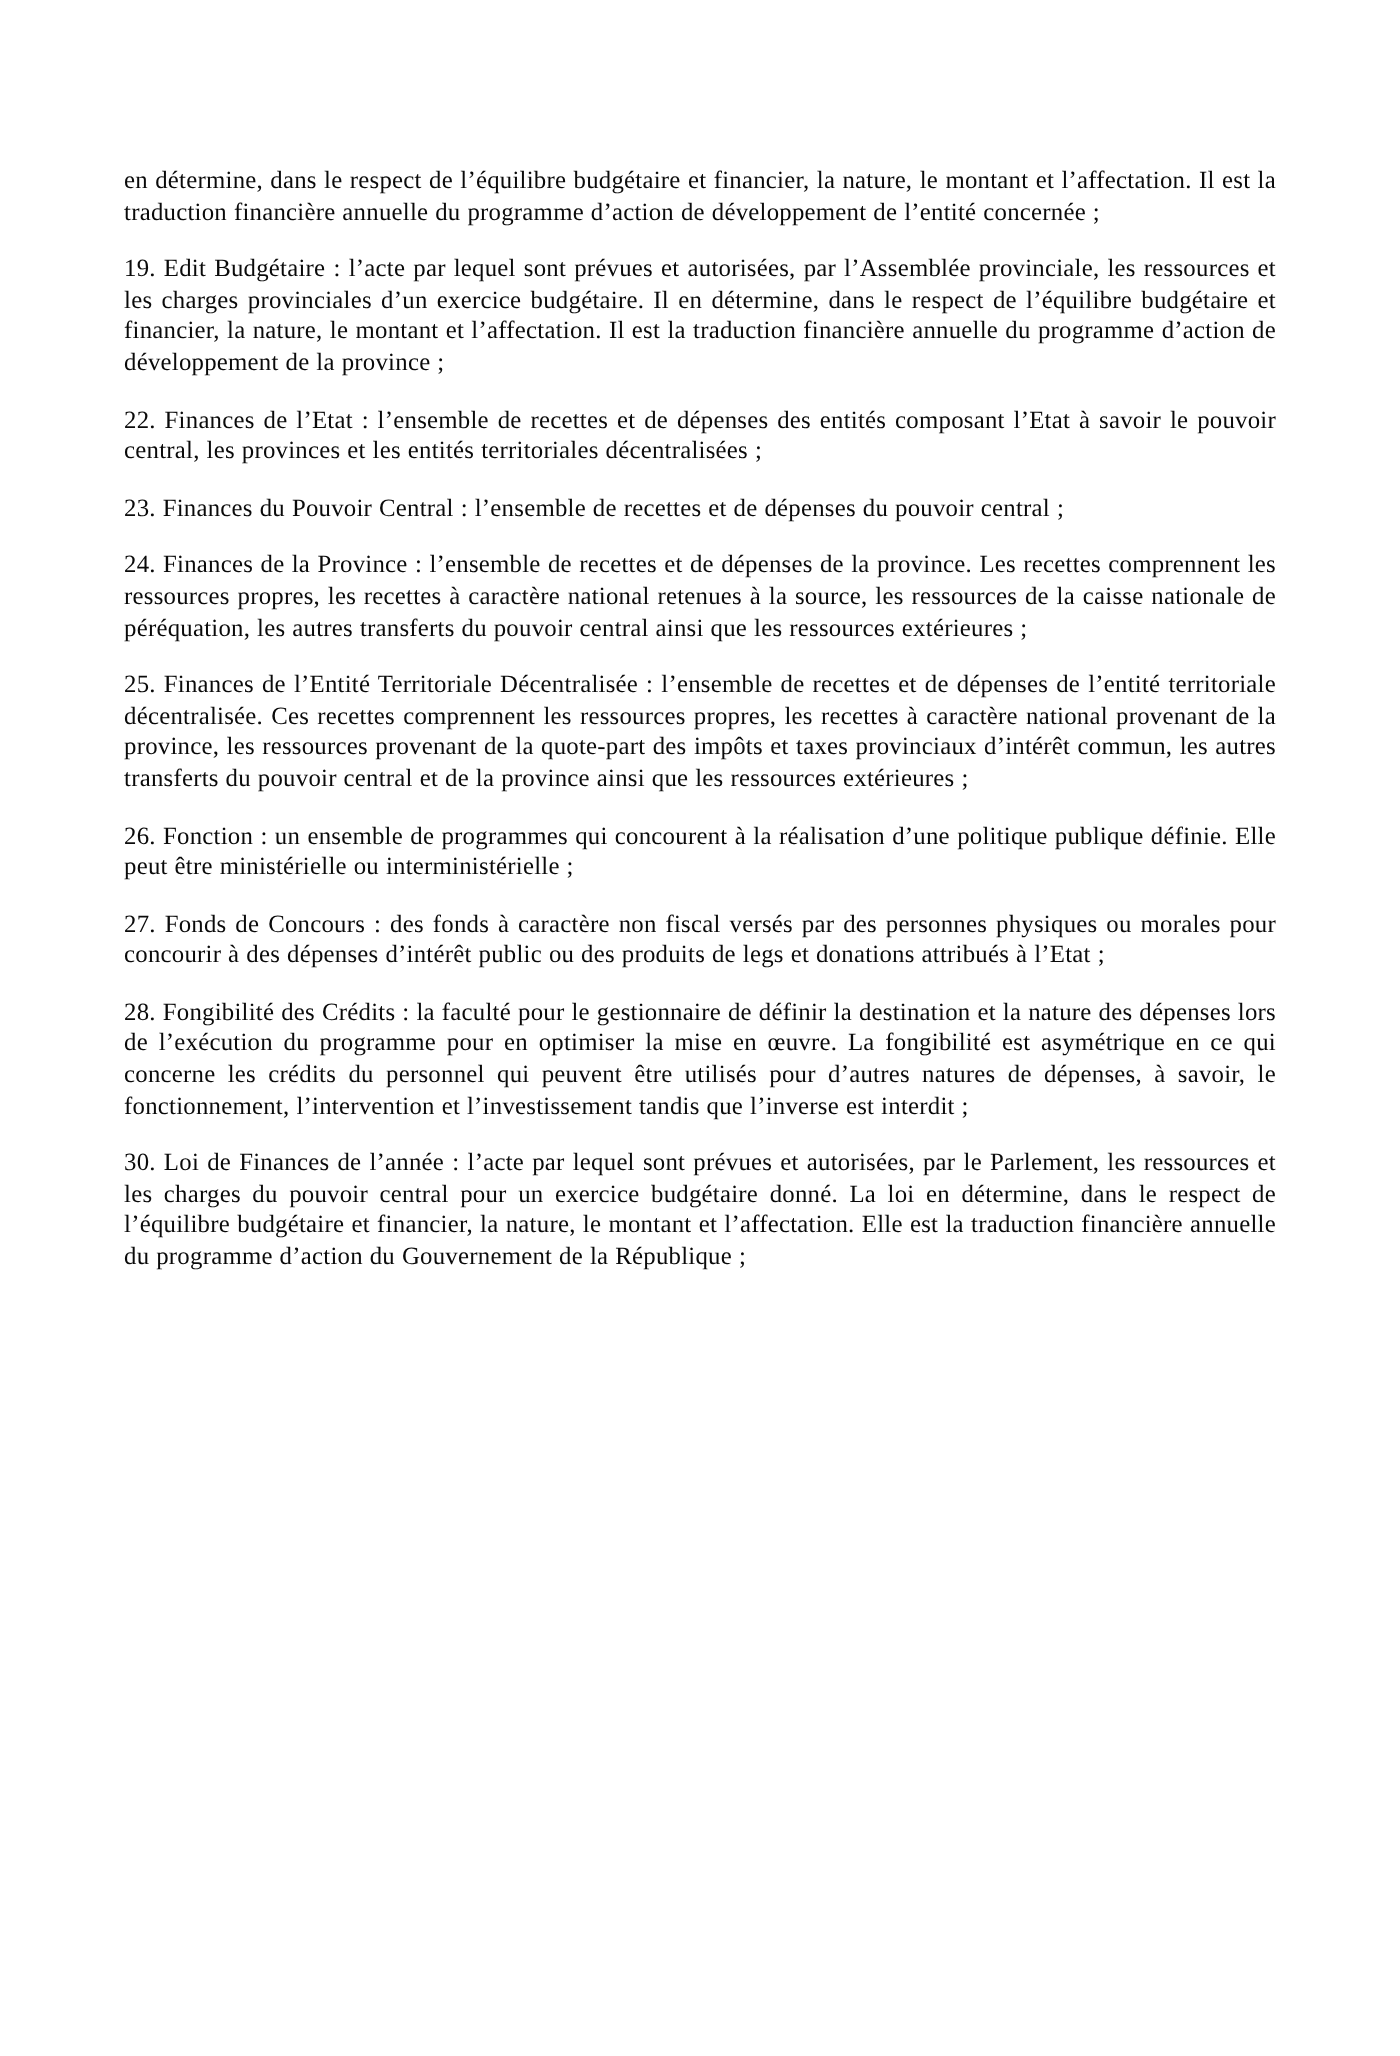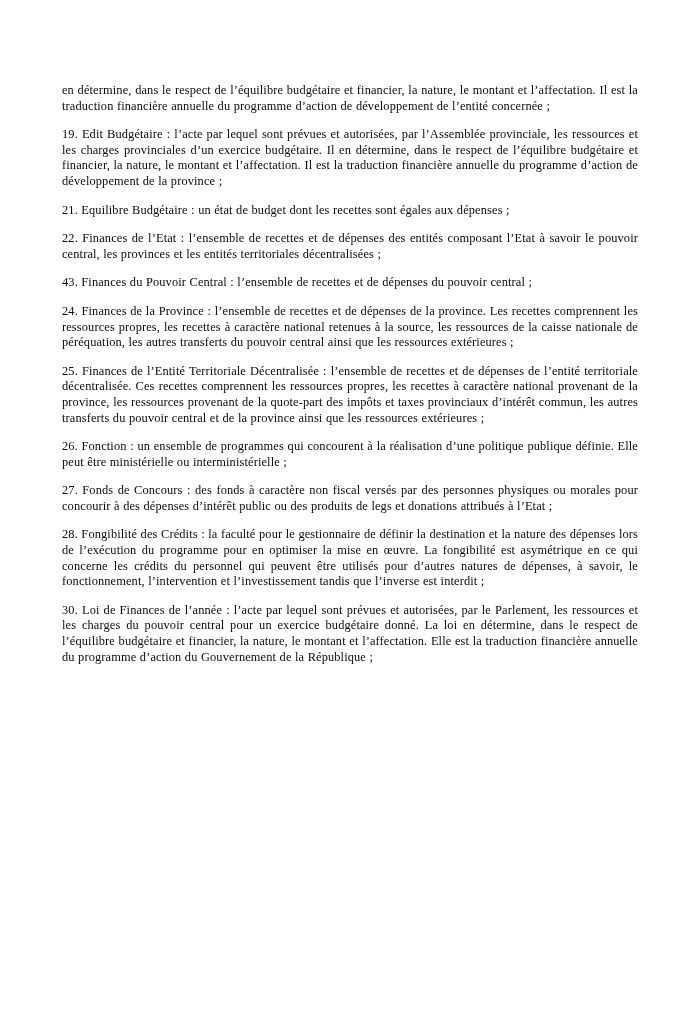--- a/index.html
+++ b/index.html
@@ -52,23 +52,22 @@
   }
 </style>
 </head>
 <body>
 
 <div class="page">
 
   <div class="text-block">
     <p class="para">en détermine, dans le respect de l’équilibre budgétaire et financier, la nature, le montant et l’affectation. Il est la traduction financière annuelle du programme d’action de développement de l’entité concernée ;</p>
     <p class="para">19. Edit Budgétaire : l’acte par lequel sont prévues et autorisées, par l’Assemblée provinciale, les ressources et les charges provinciales d’un exercice budgétaire. Il en détermine, dans le respect de l’équilibre budgétaire et financier, la nature, le montant et l’affectation. Il est la traduction financière annuelle du programme d’action de développement de la province ;</p>
-    <p class="para">21. Equilibre Budgétaire : un état de budget dont les recettes sont égales aux dépenses ;</p>
     <p class="para">22. Finances de l’Etat : l’ensemble de recettes et de dépenses des entités composant l’Etat à savoir le pouvoir central, les provinces et les entités territoriales décentralisées ;</p>
-    <p class="para">43. Finances du Pouvoir Central : l’ensemble de recettes et de dépenses du pouvoir central ;</p>
+    <p class="para">23. Finances du Pouvoir Central : l’ensemble de recettes et de dépenses du pouvoir central ;</p>
     <p class="para">24. Finances de la Province : l’ensemble de recettes et de dépenses de la province. Les recettes comprennent les ressources propres, les recettes à caractère national retenues à la source, les ressources de la caisse nationale de péréquation, les autres transferts du pouvoir central ainsi que les ressources extérieures ;</p>
     <p class="para">25. Finances de l’Entité Territoriale Décentralisée : l’ensemble de recettes et de dépenses de l’entité territoriale décentralisée. Ces recettes comprennent les ressources propres, les recettes à caractère national provenant de la province, les ressources provenant de la quote-part des impôts et taxes provinciaux d’intérêt commun, les autres transferts du pouvoir central et de la province ainsi que les ressources extérieures ;</p>
     <p class="para">26. Fonction : un ensemble de programmes qui concourent à la réalisation d’une politique publique définie. Elle peut être ministérielle ou interministérielle ;</p>
     <p class="para">27. Fonds de Concours : des fonds à caractère non fiscal versés par des personnes physiques ou morales pour concourir à des dépenses d’intérêt public ou des produits de legs et donations attribués à l’Etat ;</p>
     <p class="para">28. Fongibilité des Crédits : la faculté pour le gestionnaire de définir la destination et la nature des dépenses lors de l’exécution du programme pour en optimiser la mise en œuvre. La fongibilité est asymétrique en ce qui concerne les crédits du personnel qui peuvent être utilisés pour d’autres natures de dépenses, à savoir, le fonctionnement, l’intervention et l’investissement tandis que l’inverse est interdit ;</p>
     <p class="para">30. Loi de Finances de l’année : l’acte par lequel sont prévues et autorisées, par le Parlement, les ressources et les charges du pouvoir central pour un exercice budgétaire donné. La loi en détermine, dans le respect de l’équilibre budgétaire et financier, la nature, le montant et l’affectation. Elle est la traduction financière annuelle du programme d’action du Gouvernement de la République ;</p>
   </div>
 
   <div class="page-number">[8]</div>
 

